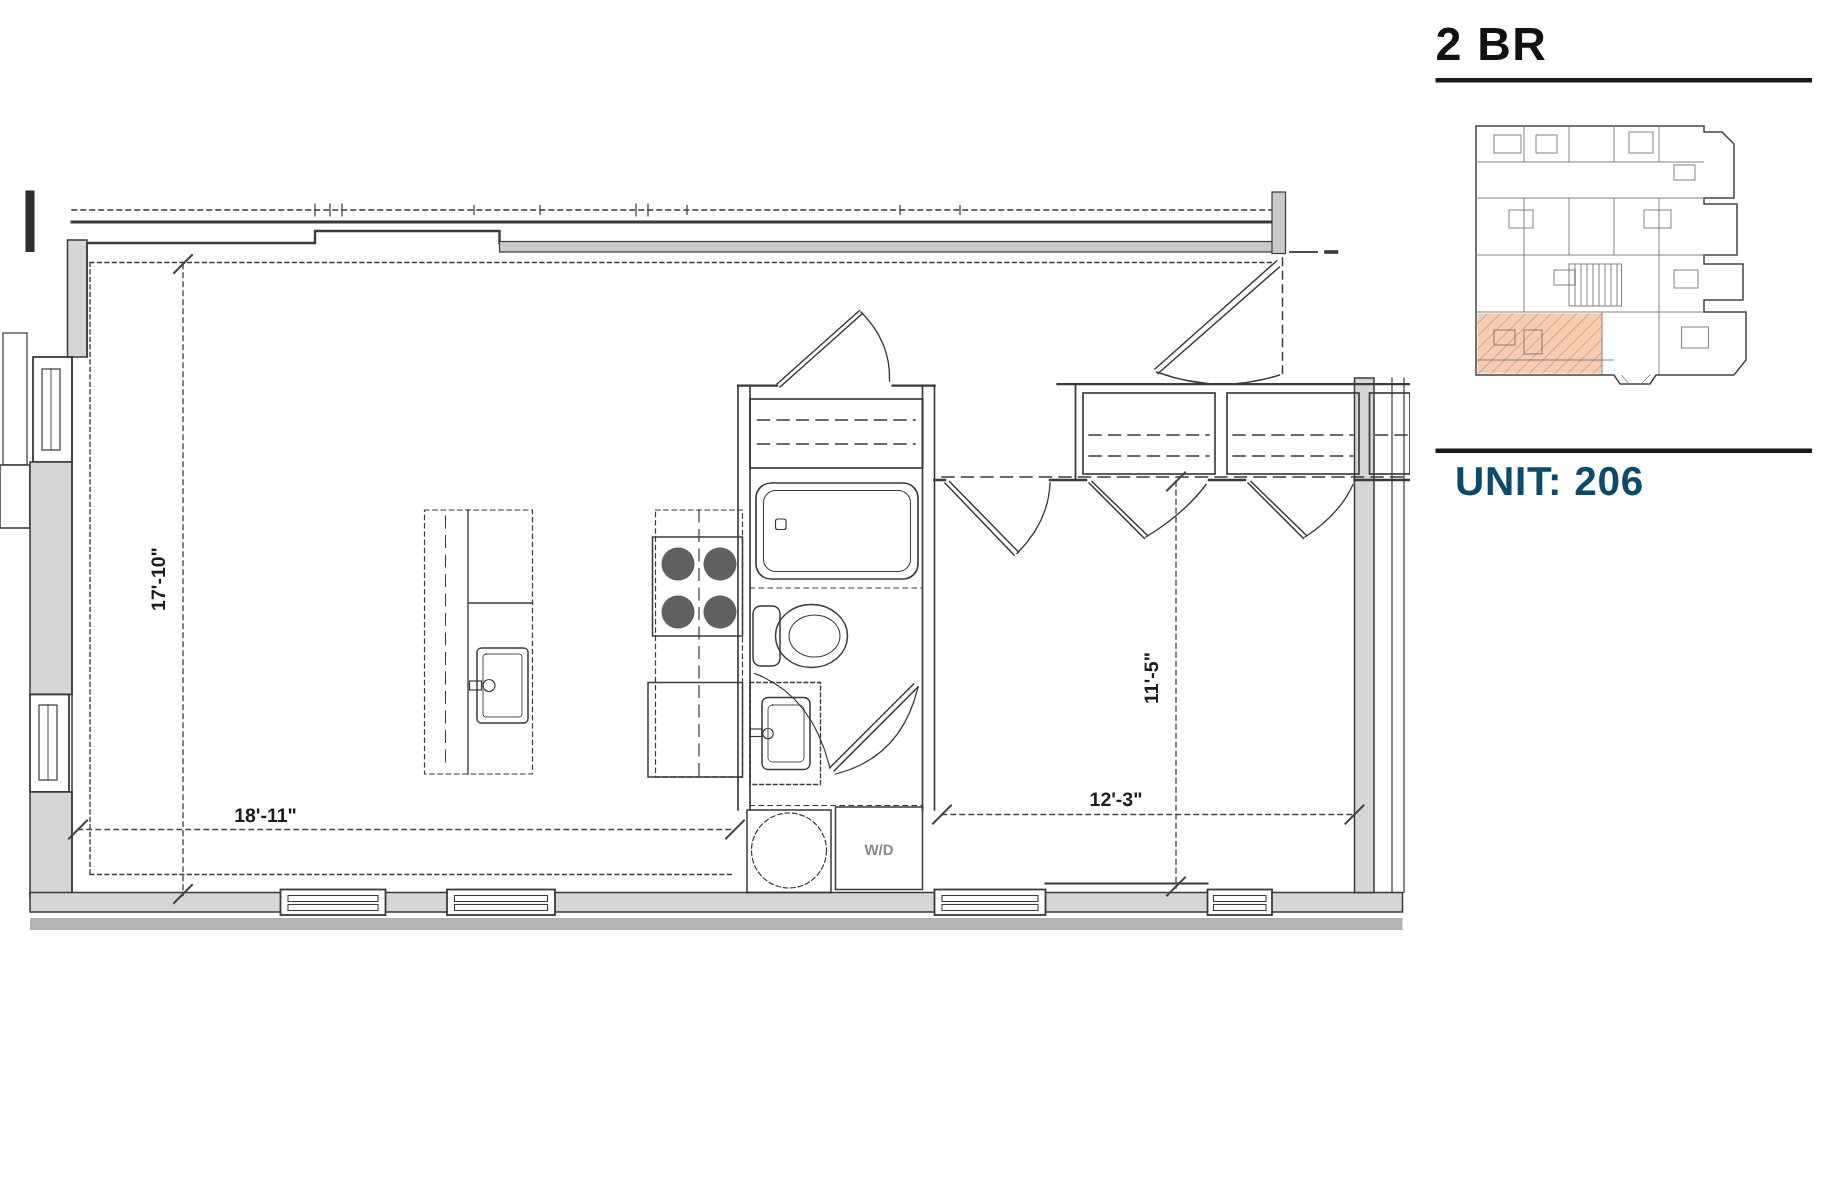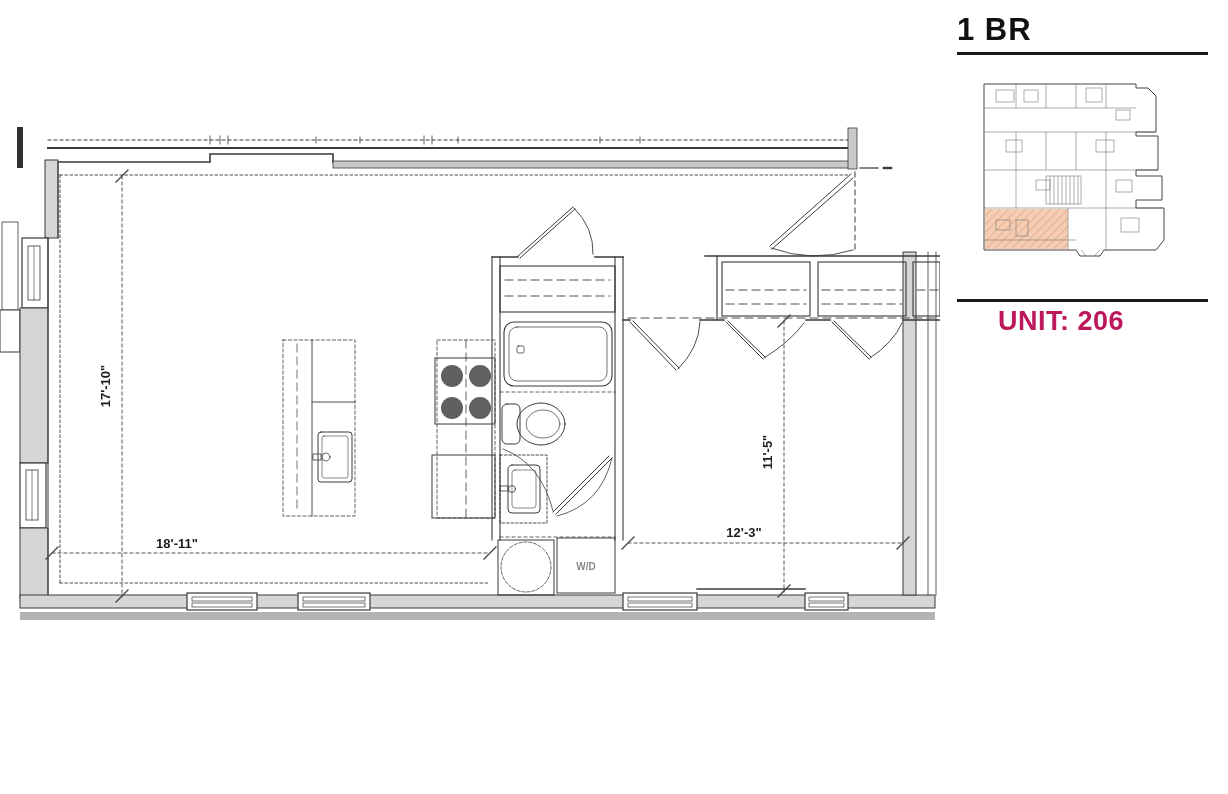--- a/index.html
+++ b/index.html
@@ -5,22 +5,22 @@
   html,body{margin:0;padding:0;background:#fff;}
   .stage{position:relative;width:1228px;height:794px;background:#fff;overflow:hidden;
          font-family:"Liberation Sans",sans-serif;}
   .plan-svg{position:absolute;left:0;top:0;}
   .sidebar-title{position:absolute;left:957px;top:12px;font-size:31px;font-weight:bold;
                  color:#111;letter-spacing:1px;}
   .rule{position:absolute;left:957px;width:251px;height:3px;background:#1a1a1a;}
   .rule-top{top:52px;}
   .rule-bottom{top:299px;}
   .keyplan-svg{position:absolute;left:976px;top:80px;}
-  .unit-title{position:absolute;left:998px;top:306px;font-size:27px;font-weight:bold;
-              color:#be185d;letter-spacing:0.5px;}
+  .unit-title{position:absolute;left:970px;top:306px;font-size:27px;font-weight:bold;
+              color:#0c4a6e;letter-spacing:0.5px;}
   .dim-text{font-family:"Liberation Sans",sans-serif;font-size:13px;font-weight:bold;fill:#1c1c1c;}
   .wd-text{font-family:"Liberation Sans",sans-serif;font-size:10px;fill:#8a8a8a;font-weight:bold;}
 </style>
 </head>
 <body>
 
 <div class="stage">
 
   <svg class="plan-svg" width="940" height="794" viewBox="0 0 940 794">
 
@@ -213,21 +213,21 @@
       </g>
     </g>
 
     <text class="dim-text" x="110" y="386" text-anchor="middle" transform="rotate(-90 110 386)">17'-10"</text>
     <text class="dim-text" x="177" y="548" text-anchor="middle">18'-11"</text>
     <text class="dim-text" x="744" y="537" text-anchor="middle">12'-3"</text>
     <text class="dim-text" x="772" y="452" text-anchor="middle" transform="rotate(-90 772 452)">11'-5"</text>
     <text class="wd-text" x="586" y="570" text-anchor="middle">W/D</text>
   </svg>
 
-  <div class="sidebar-title">1 BR</div>
+  <div class="sidebar-title">2 BR</div>
   <div class="rule rule-top"></div>
 
   <svg class="keyplan-svg" width="198" height="180" viewBox="0 0 198 180">
     <defs>
       <pattern id="hatchlines" width="6" height="6" patternUnits="userSpaceOnUse" patternTransform="rotate(45)">
         <line x1="0" y1="0" x2="0" y2="6" stroke="#d8936a" stroke-width="1"></line>
       </pattern>
     </defs>
 
     <g>

